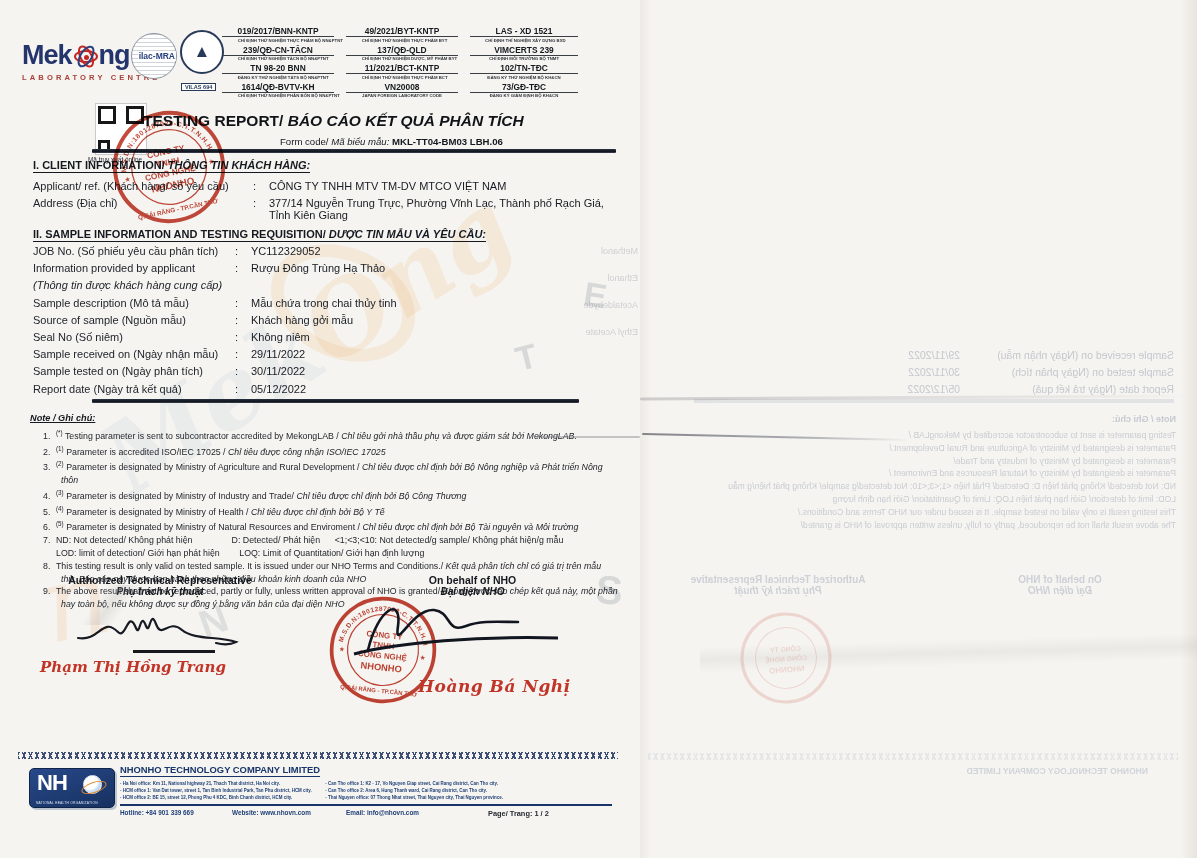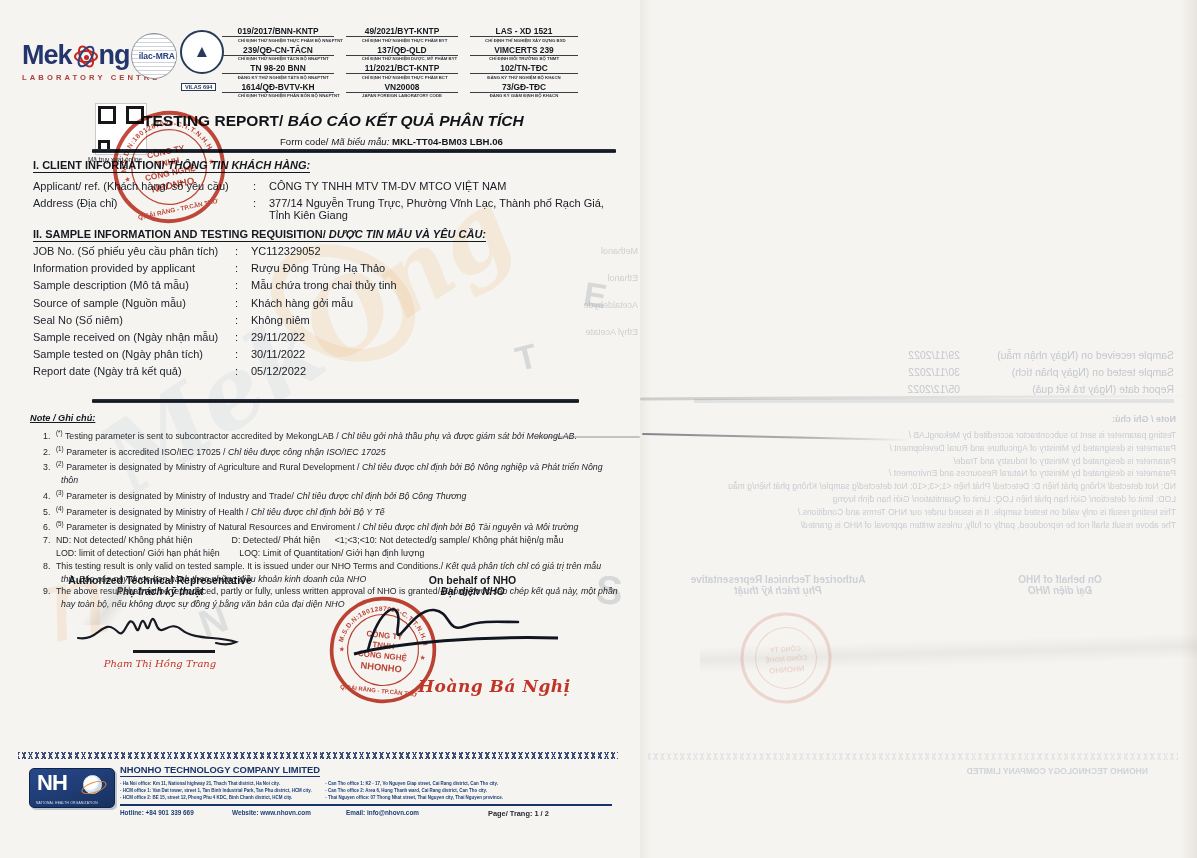--- a/index.html
+++ b/index.html
@@ -84,21 +84,21 @@
   .note-line .vi { font-style:italic; }
 
   
   .sig-head { position:absolute; text-align:center; font-size:10.5px; font-weight:bold; color:#14181f; }
   .sig-head .vi { display:block; font-style:italic; font-size:10px; }
   .sig-left-head { left:40px; top:574px; width:240px; }
   .sig-right-head { left:355px; top:574px; width:235px; }
   .sig-svg { position:absolute; }
   .sig-underline { position:absolute; left:133px; top:650px; width:82px; height:2.6px; background:#15181d; }
   .sig-name { position:absolute; font-family:"DejaVu Serif", serif; font-style:italic; color:#c13428; }
-  .name-left { left:40px; top:658px; width:240px; text-align:center; font-size:10px; font-weight:normal; }
+  .name-left { left:40px; top:658px; width:240px; text-align:left; font-size:15px; font-weight:bold; }
   .name-right { left:418px; top:676px; width:210px; font-size:17px; font-weight:bold; letter-spacing:0.5px; }
 
   .stamp { position:absolute; color:#bf3a2b; }
   .stamp-top { left:110px; top:108px; width:118px; height:118px; transform:rotate(-12deg); opacity:0.92; mix-blend-mode:multiply; }
   .stamp-sig { left:327px; top:594px; width:112px; height:112px; transform:rotate(6deg); opacity:0.95; mix-blend-mode:multiply; }
   .stamp-ghost { left:738px; top:610px; width:96px; height:96px; opacity:0.16; transform:scaleX(-1) rotate(4deg); }
 
   
   .arrows { position:absolute; left:18px; top:752px; width:600px; height:7px; opacity:0.9;
     background:
@@ -272,20 +272,25 @@
       <div class="row">
           <span class="lbl">JOB No. (Số phiếu yêu cầu phân tích)</span>
           <span class="col"></span>
           <span class="val">YC112329052</span>
         </div>
       <div class="row">
           <span class="lbl">Information provided by applicant</span>
           <span class="col"></span>
           <span class="val">Rượu Đông Trùng Hạ Thảo</span>
         </div>
+      <div class="row noval">
+          <span class="lbl" style="font-style:italic;">(Thông tin được khách hàng cung cấp)</span>
+          <span class="col"></span>
+          <span class="val"></span>
+        </div>
       <div class="row">
           <span class="lbl">Sample description (Mô tả mẫu)</span>
           <span class="col"></span>
           <span class="val">Mẫu chứa trong chai thủy tinh</span>
         </div>
       <div class="row">
           <span class="lbl">Source of sample (Nguồn mẫu)</span>
           <span class="col"></span>
           <span class="val">Khách hàng gởi mẫu</span>
         </div>

